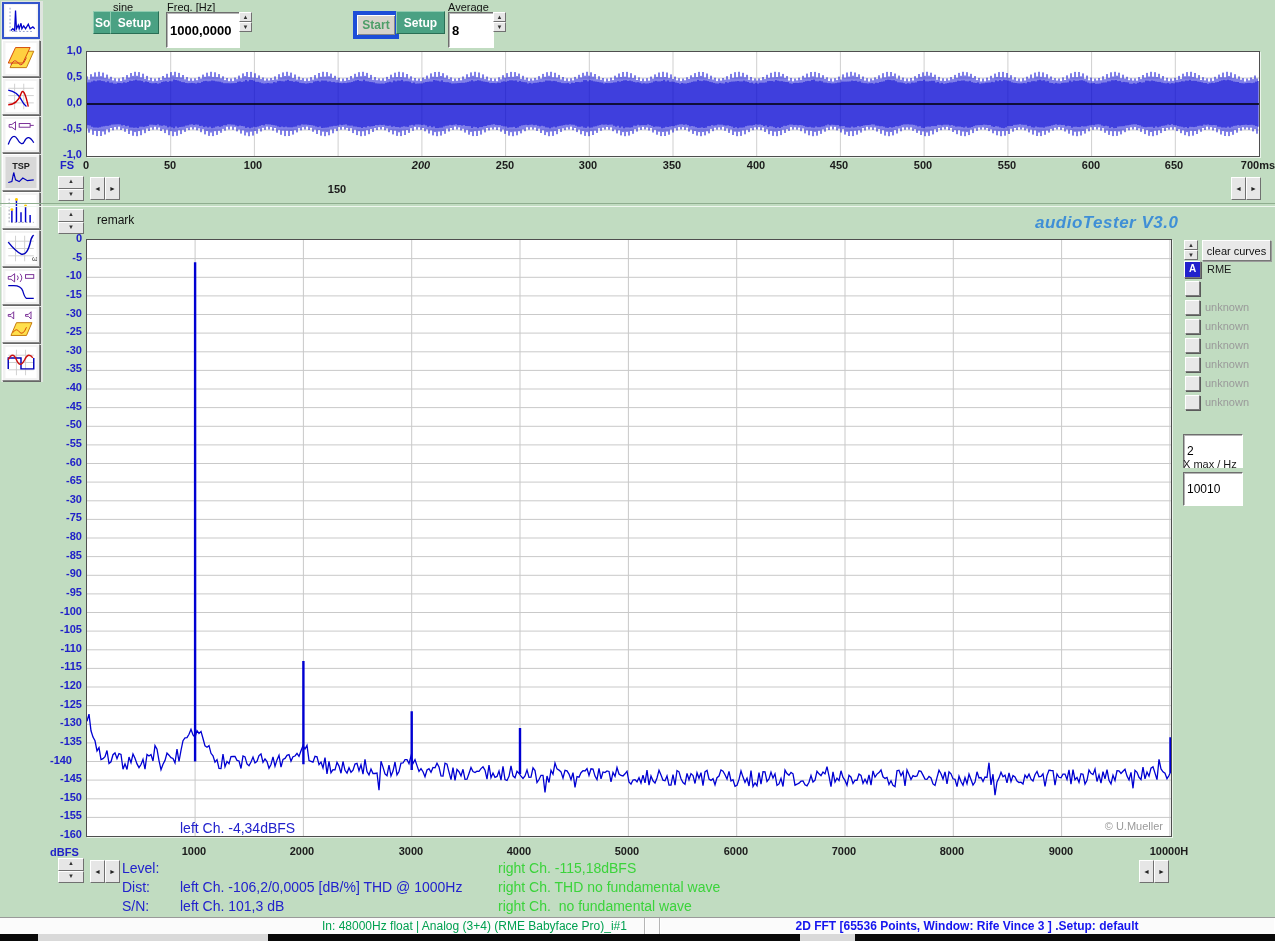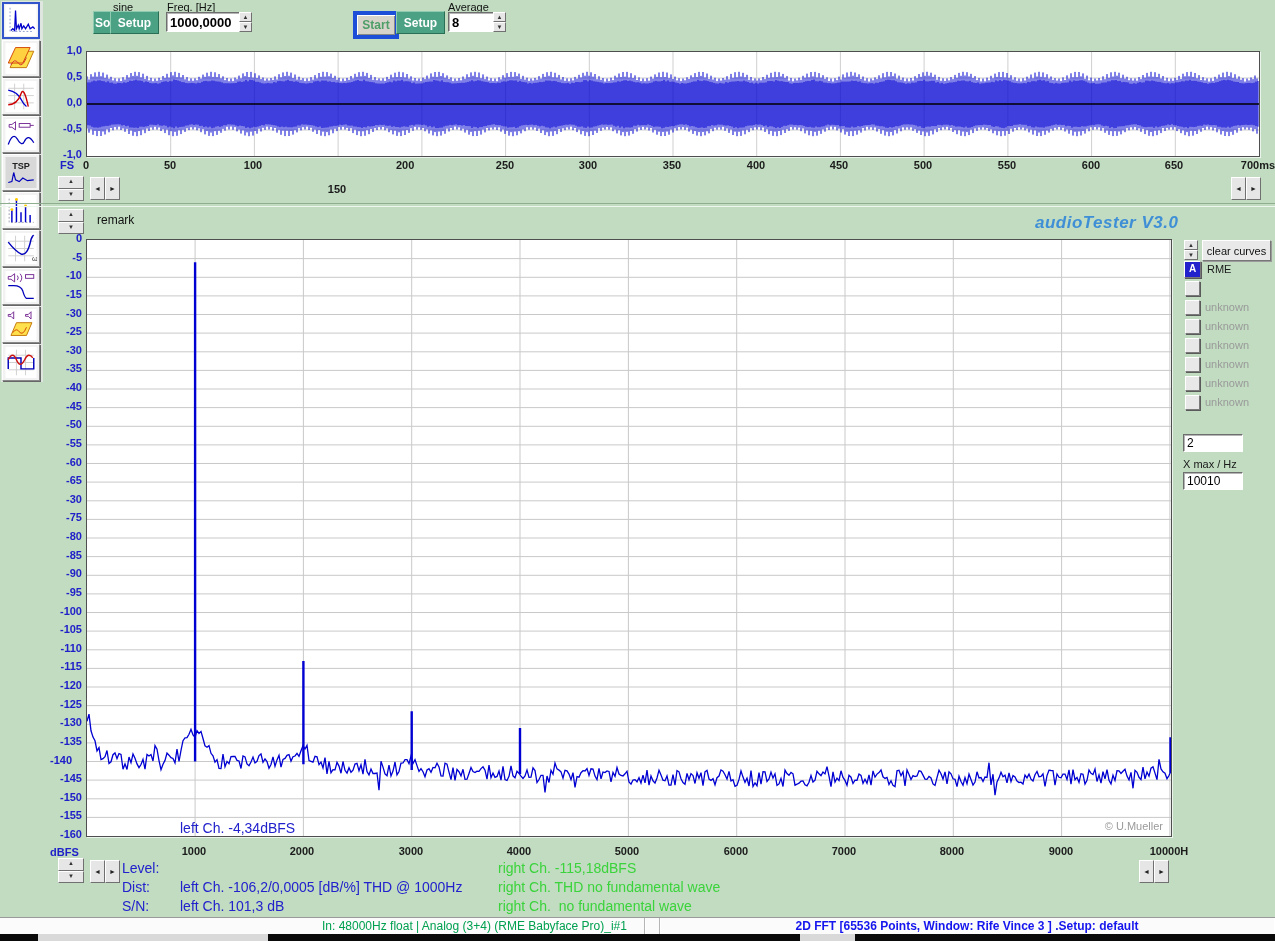--- a/index.html
+++ b/index.html
@@ -16,21 +16,21 @@
     display:flex;align-items:center;justify-content:center;cursor:default;}
   .btn-start{position:absolute;background:#d6d3cb;color:#4e9e68;font-weight:bold;font-size:12px;
     border:4px solid #1d4ed8;box-shadow:inset 1px 1px 0 #fff, inset -1px -1px 0 #888;
     display:flex;align-items:center;justify-content:center;}
   .btn-grey{position:absolute;background:#e9e9e9;color:#111;font-size:11px;
     border-top:1px solid #fff;border-left:1px solid #fff;border-right:1px solid #777;border-bottom:1px solid #777;
     box-shadow:1px 1px 0 #9a9a9a;display:flex;align-items:center;justify-content:center;}
 
   .win-input{position:absolute;background:#fff;border-top:1px solid #6e6e6e;border-left:1px solid #6e6e6e;
     border-right:1px solid #fff;border-bottom:1px solid #fff;box-shadow:inset 1px 1px 0 #b5b5b5;
-    font-family:"Liberation Sans",sans-serif;font-size:13px;font-weight:bold;color:#000;padding:0 3px;}
+    font-family:"Liberation Sans",sans-serif;font-size:13px;font-weight:bold;color:#000;padding:8px 3px;}
   .win-input.sm{font-size:12px;font-weight:normal;}
 
   
   .spin{position:absolute;display:flex;flex-direction:column;}
   .spin .sb{flex:1;background:#e6e6e6;border-top:1px solid #fff;border-left:1px solid #fff;
     border-right:1px solid #707070;border-bottom:1px solid #707070;
     font-size:6px;line-height:8px;color:#333;text-align:center;cursor:default;}
   
   .arrpair{position:absolute;display:flex;}
   .arrpair .ab{width:13px;background:#e6e6e6;border-top:1px solid #fff;border-left:1px solid #fff;
@@ -209,21 +209,21 @@
       <span class="tick blue" style="position: absolute; left: 44px; top: 96px; width: 38px; text-align: right;">0,0</span>
       <span class="tick blue" style="position: absolute; left: 44px; top: 122px; width: 38px; text-align: right;">-0,5</span>
       <span class="tick blue" style="position: absolute; left: 44px; top: 148px; width: 38px; text-align: right;">-1,0</span>
     </div>
   <span class="axis-unit" style="left:60px;top:159px;">FS</span>
   <div id="scopeXTicks">
       <span class="tick dark" style="position: absolute; left: 61px; top: 159px; width: 50px; text-align: center;">0</span>
       <span class="tick dark" style="position: absolute; left: 145px; top: 159px; width: 50px; text-align: center;">50</span>
       <span class="tick dark" style="position: absolute; left: 228px; top: 159px; width: 50px; text-align: center;">100</span>
       <span class="tick dark" style="position: absolute; left: 312px; top: 159px; width: 50px; text-align: center; margin-top: 24px;">150</span>
-      <span class="tick dark" style="position: absolute; left: 396px; top: 159px; width: 50px; ">200</span>
+      <span class="tick dark" style="position: absolute; left: 396px; top: 159px; width: 50px; text-align: center; font-style: italic;">200</span>
       <span class="tick dark" style="position: absolute; left: 480px; top: 159px; width: 50px; text-align: center;">250</span>
       <span class="tick dark" style="position: absolute; left: 563px; top: 159px; width: 50px; text-align: center;">300</span>
       <span class="tick dark" style="position: absolute; left: 647px; top: 159px; width: 50px; text-align: center;">350</span>
       <span class="tick dark" style="position: absolute; left: 731px; top: 159px; width: 50px; text-align: center;">400</span>
       <span class="tick dark" style="position: absolute; left: 814px; top: 159px; width: 50px; text-align: center;">450</span>
       <span class="tick dark" style="position: absolute; left: 898px; top: 159px; width: 50px; text-align: center;">500</span>
       <span class="tick dark" style="position: absolute; left: 982px; top: 159px; width: 50px; text-align: center;">550</span>
       <span class="tick dark" style="position: absolute; left: 1066px; top: 159px; width: 50px; text-align: center;">600</span>
       <span class="tick dark" style="position: absolute; left: 1149px; top: 159px; width: 50px; text-align: center;">650</span>
       <span class="tick dark" style="position: absolute; left: 1233px; top: 159px; width: 50px; text-align: center;">700ms</span>
@@ -281,21 +281,21 @@
       <span class="tick blue" style="position: absolute; left: 40px; top: 567px; width: 42px; text-align: right;">-90</span>
       <span class="tick blue" style="position: absolute; left: 40px; top: 586px; width: 42px; text-align: right;">-95</span>
       <span class="tick blue" style="position: absolute; left: 40px; top: 605px; width: 42px; text-align: right;">-100</span>
       <span class="tick blue" style="position: absolute; left: 40px; top: 623px; width: 42px; text-align: right;">-105</span>
       <span class="tick blue" style="position: absolute; left: 40px; top: 642px; width: 42px; text-align: right;">-110</span>
       <span class="tick blue" style="position: absolute; left: 40px; top: 660px; width: 42px; text-align: right;">-115</span>
       <span class="tick blue" style="position: absolute; left: 40px; top: 679px; width: 42px; text-align: right;">-120</span>
       <span class="tick blue" style="position: absolute; left: 40px; top: 698px; width: 42px; text-align: right;">-125</span>
       <span class="tick blue" style="position: absolute; left: 40px; top: 716px; width: 42px; text-align: right;">-130</span>
       <span class="tick blue" style="position: absolute; left: 40px; top: 735px; width: 42px; text-align: right;">-135</span>
-      <span class="tick blue" style="position: absolute; left: 40px; top: 754px; width: 42px; text-align: center;">-140</span>
+      <span class="tick blue" style="position: absolute; left: 30px; top: 754px; width: 42px; text-align: right;">-140</span>
       <span class="tick blue" style="position: absolute; left: 40px; top: 772px; width: 42px; text-align: right;">-145</span>
       <span class="tick blue" style="position: absolute; left: 40px; top: 791px; width: 42px; text-align: right;">-150</span>
       <span class="tick blue" style="position: absolute; left: 40px; top: 809px; width: 42px; text-align: right;">-155</span>
       <span class="tick blue" style="position: absolute; left: 40px; top: 828px; width: 42px; text-align: right;">-160</span>
     </div>
   <div id="fftXTicks">
       <span class="tick dark" style="position: absolute; left: 164px; top: 845px; width: 60px; text-align: center;">1000</span>
       <span class="tick dark" style="position: absolute; left: 272px; top: 845px; width: 60px; text-align: center;">2000</span>
       <span class="tick dark" style="position: absolute; left: 381px; top: 845px; width: 60px; text-align: center;">3000</span>
       <span class="tick dark" style="position: absolute; left: 489px; top: 845px; width: 60px; text-align: center;">4000</span>

